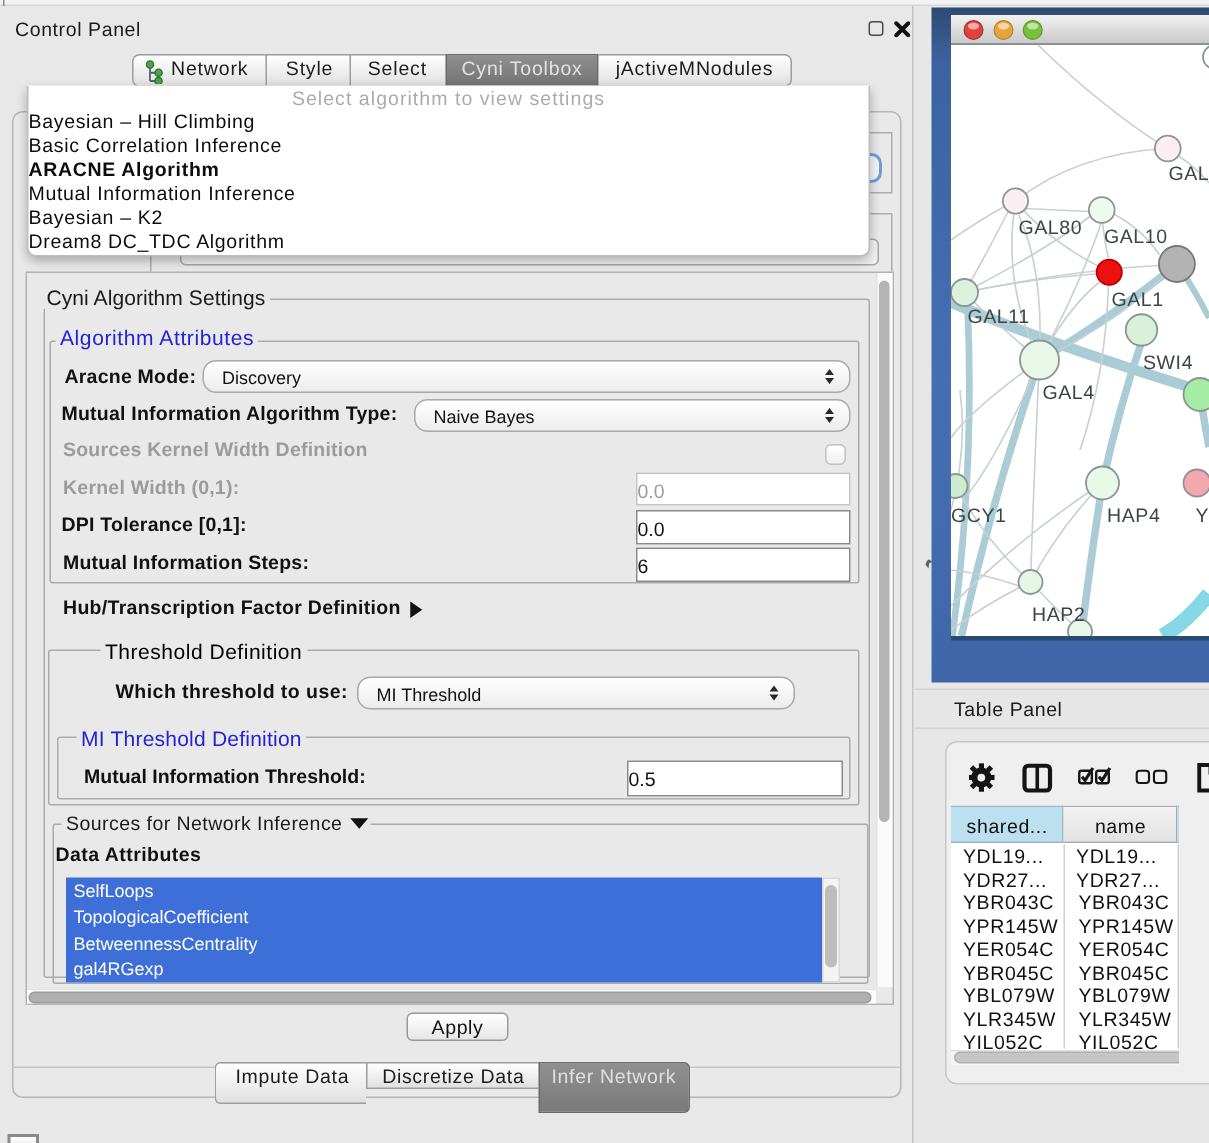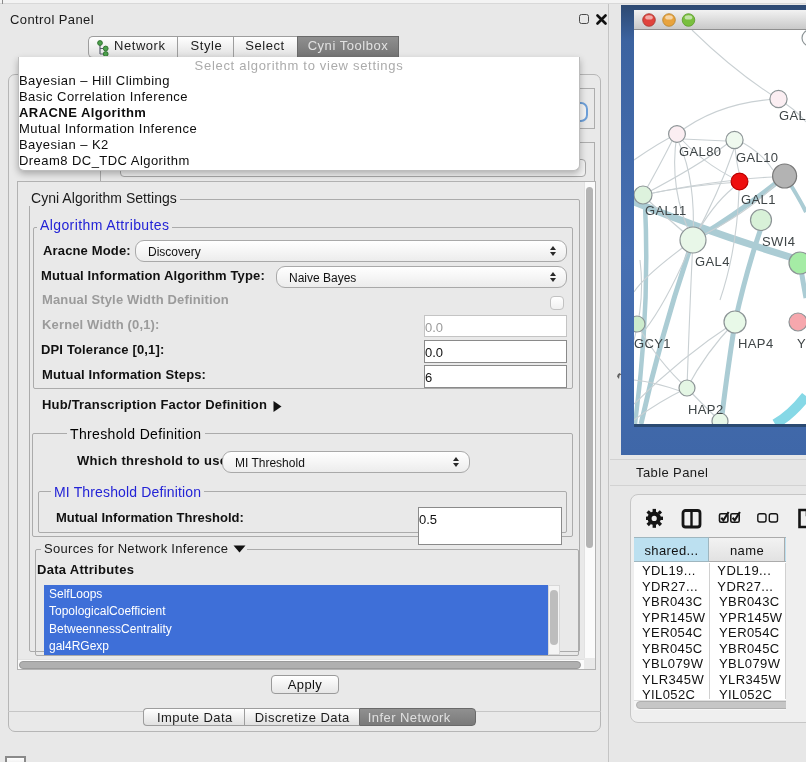--- a/index.html
+++ b/index.html
@@ -38,20 +38,21 @@
     <svg width="12" height="16" viewBox="0 0 12 16" style="margin-right:5px;margin-top:2px;">
       <path d="M3 4 L3 14 M3 8.5 L6.5 8.5 M3 14 L6.5 14" stroke="#5a5f6e" stroke-width="1.2" fill="none"></path>
       <circle cx="3" cy="3" r="2.4" fill="#4da24d" stroke="#2d6e2d" stroke-width="0.9"></circle>
       <circle cx="8.7" cy="8.5" r="2.4" fill="#4da24d" stroke="#2d6e2d" stroke-width="0.9"></circle>
       <circle cx="8.7" cy="14" r="2.4" fill="#4da24d" stroke="#2d6e2d" stroke-width="0.9"></circle>
     </svg>
     Network</div>
   <div class="seg" style="border-right:none;padding-left:13px;padding-right:11px;">Style</div>
   <div class="seg" style="padding-left:11px;padding-right:12px;border-right:none;">Select</div>
   <div class="seg" style="background:linear-gradient(#8f8f8f,#747474);border-color:#6a6a6a;padding-left:10px;padding-right:10px;color:#e2e2e2;">Cyni Toolbox</div>
+  <div class="seg" style="border-left:none;border-radius:0 5px 5px 0;padding-left:11px;padding-right:11px;">jActiveMNodules</div>
 </div>
 
 <div class="abs" style="left:100px;top:88px;width:495px;height:41px;border:1px solid #adadad;background:#e9e9e9;"></div>
 <div class="abs" style="left:120px;top:102px;width:468px;height:20px;border:2.5px solid #6d9fd8;border-radius:7px;background:#f4f4f4;"></div>
 <div class="abs" style="left:100px;top:142px;width:495px;height:42px;border:1px solid #adadad;background:#e9e9e9;"></div>
 <div class="abs" style="left:120px;top:159px;width:466px;height:18px;border:1px solid #a8a8a8;border-radius:4px;background:#f2f2f2;"></div>
 
 <div class="abs" style="left:17px;top:181px;width:579px;height:489px;background:#e9e9e9;border:1px solid #b2b2b2;"></div>
 <div class="abs" style="left:584px;top:182px;width:11px;height:476px;background:#fbfbfb;border-left:1px solid #e2e2e2;"></div>
 <div class="abs" style="left:586px;top:187px;width:7px;height:361px;background:#b4b4b4;border-radius:4px;"></div>
@@ -70,74 +71,74 @@
     <i></i>
     <u></u>
   </div>
 <div class="abs lb" style="left:41px;top:268px;">Mutual Information Algorithm Type:</div>
 <div class="abs combo" style="left:276px;top:266px;width:291px;height:22px;">
     <span>Naive Bayes</span>
     <i></i>
     <u></u>
   </div>
 
-<div class="abs lb" style="left:42px;top:292px;color:#9b9b9b;">Manual Style Width Definition</div>
+<div class="abs lb" style="left:42px;top:292px;color:#9b9b9b;">Sources Kernel Width Definition</div>
 <div class="abs" style="left:550px;top:296px;width:14px;height:14px;border:1px solid #c2c2c2;border-radius:4px;background:linear-gradient(#ffffff,#f0f0f0);"></div>
 
 <div class="abs lb" style="left:42px;top:317px;color:#9b9b9b;">Kernel Width (0,1):</div>
 <div class="abs field" style="left:424px;top:315px;width:143px;height:22px;border:1px solid #c4c4c4;color:#9b9b9b;">0.0</div>
 
 <div class="abs lb" style="left:41px;top:342px;">DPI Tolerance [0,1]:</div>
 <div class="abs field" style="left:424px;top:340px;width:143px;height:23px;border:1px solid #8a8a8a;color:#111;">0.0</div>
 
 <div class="abs lb" style="left:42px;top:367px;">Mutual Information Steps:</div>
 <div class="abs field" style="left:424px;top:365px;width:143px;height:23px;border:1px solid #8a8a8a;color:#111;">6</div>
 
 <div class="abs lb" style="left:42px;top:397px;letter-spacing:0.2px;">Hub/Transcription Factor Definition</div>
 <svg class="abs" style="left:272px;top:400px;" width="11" height="13" viewBox="0 0 11 13">
     <path d="M1.5 1 L9.5 6.5 L1.5 12 Z" fill="#111"></path>
   </svg>
 
 <div class="abs" style="left:32px;top:433px;width:541px;height:104px;border:1px solid #ababab;border-radius:2px;"></div>
 <div class="abs gt" style="left:41px;top:426px;color:#000000;letter-spacing:0.35px;margin-left:26px;">Threshold Definition</div>
 
 <div class="abs lb" style="left:77px;top:453px;letter-spacing:0.3px;">Which threshold to use:</div>
-<div class="abs combo" style="left:222px;top:451px;width:248px;height:22px;">
+<div class="abs combo" style="left:238px;top:451px;width:292px;height:22px;">
     <span>MI Threshold</span>
     <i></i>
     <u></u>
   </div>
 
 <div class="abs" style="left:38px;top:491px;width:529px;height:42px;border:1px solid #ababab;border-radius:2px;"></div>
 <div class="abs gt" style="left:51px;top:484px;color:#2323d6;letter-spacing:0.15px;">MI Threshold Definition</div>
 
 <div class="abs lb" style="left:56px;top:510px;letter-spacing:0;">Mutual Information Threshold:</div>
-<div class="abs field" style="left:418px;top:507px;width:144px;height:38px;border:1px solid #8a8a8a;color:#111;">0.5</div>
+<div class="abs field" style="left:418px;top:507px;width:144px;height:24px;border:1px solid #8a8a8a;color:#111;">0.5</div>
 
 <div class="abs" style="left:35px;top:549px;width:544px;height:107px;border:1px solid #ababab;border-radius:2px;"></div>
 <div class="abs gt" style="left:41px;top:541px;font-size:13px;letter-spacing:0.3px;text-align:center;">Sources for Network Inference&nbsp;&nbsp;&nbsp;&nbsp;</div>
 <svg class="abs" style="left:233px;top:545px;" width="13" height="8" viewBox="0 0 13 8">
     <path d="M0.5 0.5 L12.5 0.5 L6.5 7.5 Z" fill="#111"></path>
   </svg>
 <div class="abs lb" style="left:37px;top:562px;letter-spacing:0.3px;">Data Attributes</div>
 
 <div class="abs" style="left:44px;top:585px;width:504px;height:70px;background:#3e6fd8;color:#fff;font-size:12px;line-height:17.3px;padding:1px 0 0 5px;overflow:hidden;">
   SelfLoops<br>TopologicalCoefficient<br>BetweennessCentrality<br>gal4RGexp
 </div>
 <div class="abs" style="left:548px;top:585px;width:12px;height:70px;background:#f4f4f4;border:1px solid #d8d8d8;"></div>
 <div class="abs" style="left:550px;top:590px;width:8px;height:55px;background:#bdbdbd;border-radius:4px;"></div>
 
 <div class="abs" style="left:271px;top:675px;width:68px;height:19px;background:linear-gradient(#ffffff,#e6e6e6);border:1px solid #9a9a9a;border-radius:4px;text-align:center;font-size:13px;letter-spacing:0.4px;color:#111;line-height:17px;">Apply</div>
 
 <div class="abs" style="left:8px;top:711px;width:593px;height:1px;background:#c6c6c6;"></div>
 
 <div class="abs" style="left:143px;top:708px;height:18px;display:flex;font-size:13px;letter-spacing:0.45px;color:#1c1c1c;">
-  <div class="seg" style="height:18px;border-right:none;border-radius:4px 0 0 4px;padding-left:13px;padding-right:11px;padding-top:1px;">Impute Data</div>
+  <div class="seg" style="height:28px;border-right:none;border-radius:4px 0 0 4px;padding-left:13px;padding-right:11px;padding-top:1px;">Impute Data</div>
   <div class="seg" style="height:18px;padding-left:10px;padding-right:9px;border-right:none;padding-top:1px;">Discretize Data</div>
-  <div class="seg" style="height:18px;background:linear-gradient(#909090,#7a7a7a);border-color:#6a6a6a;padding-left:8px;padding-right:24px;padding-top:1px;color:#e0e0e0;border-radius:0 4px 4px 0;">Infer Network</div>
+  <div class="seg" style="height:34px;background:linear-gradient(#909090,#7a7a7a);border-color:#6a6a6a;padding-left:8px;padding-right:8px;padding-top:1px;color:#e0e0e0;border-radius:0 4px 4px 0;">Infer Network</div>
 </div>
 
 <div class="abs" style="left:5px;top:756px;width:21px;height:10px;border:2px solid #8a8a8a;background:linear-gradient(#ffffff,#ececec);"></div>
 
 <div class="abs" style="left:610px;top:4px;width:196px;height:758px;background:#e7e7e7;"></div>
 
 <div class="abs" style="left:621px;top:5px;width:185px;height:450px;background:linear-gradient(180deg,#2e4a72 0%,#3c63a0 8%,#466fb2 55%,#3f67a8 100%);"></div>
 <div class="abs" style="left:634px;top:10px;width:172px;height:20px;background:linear-gradient(#f2f2f2,#c9c9c9);border-bottom:1px solid #8f8f8f;"></div>
 <svg class="abs" style="left:640px;top:13px;" width="60" height="14" viewBox="0 0 60 14">
   <circle cx="9" cy="7" r="6.3" fill="#e0433c" stroke="#a33630" stroke-width="0.8"></circle>

